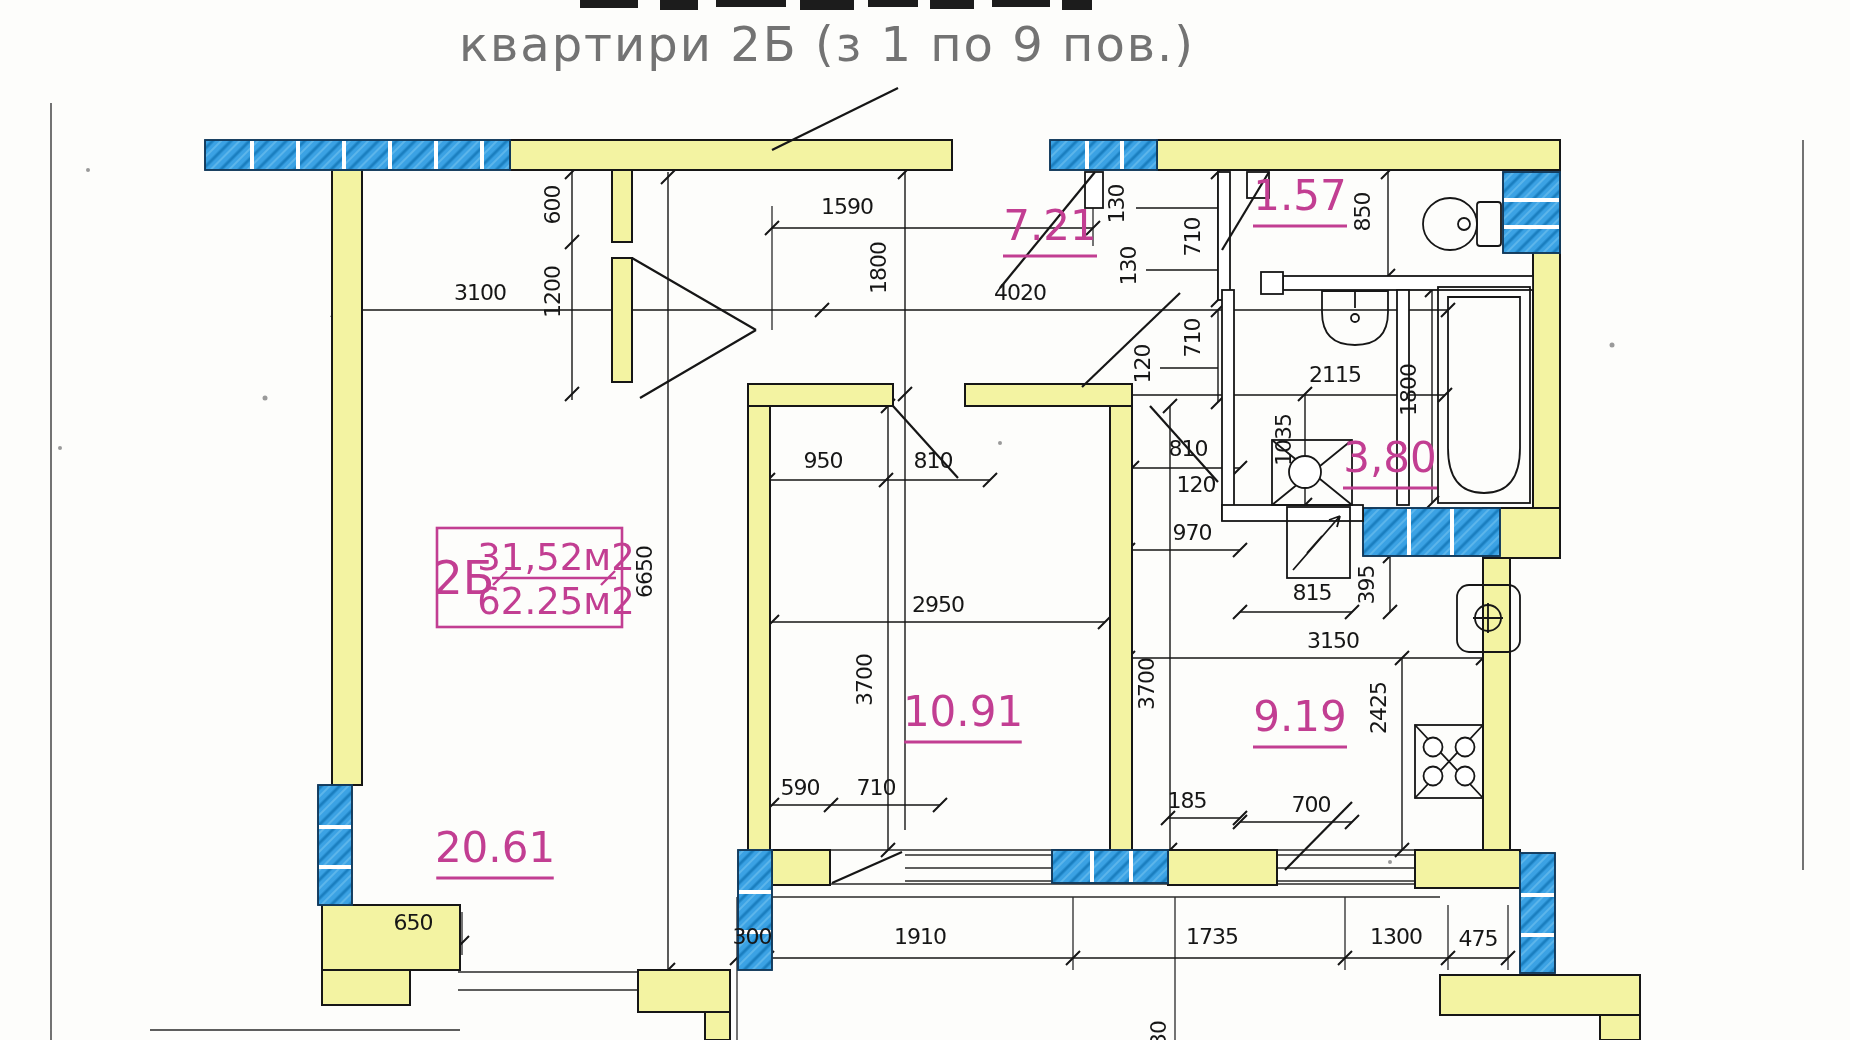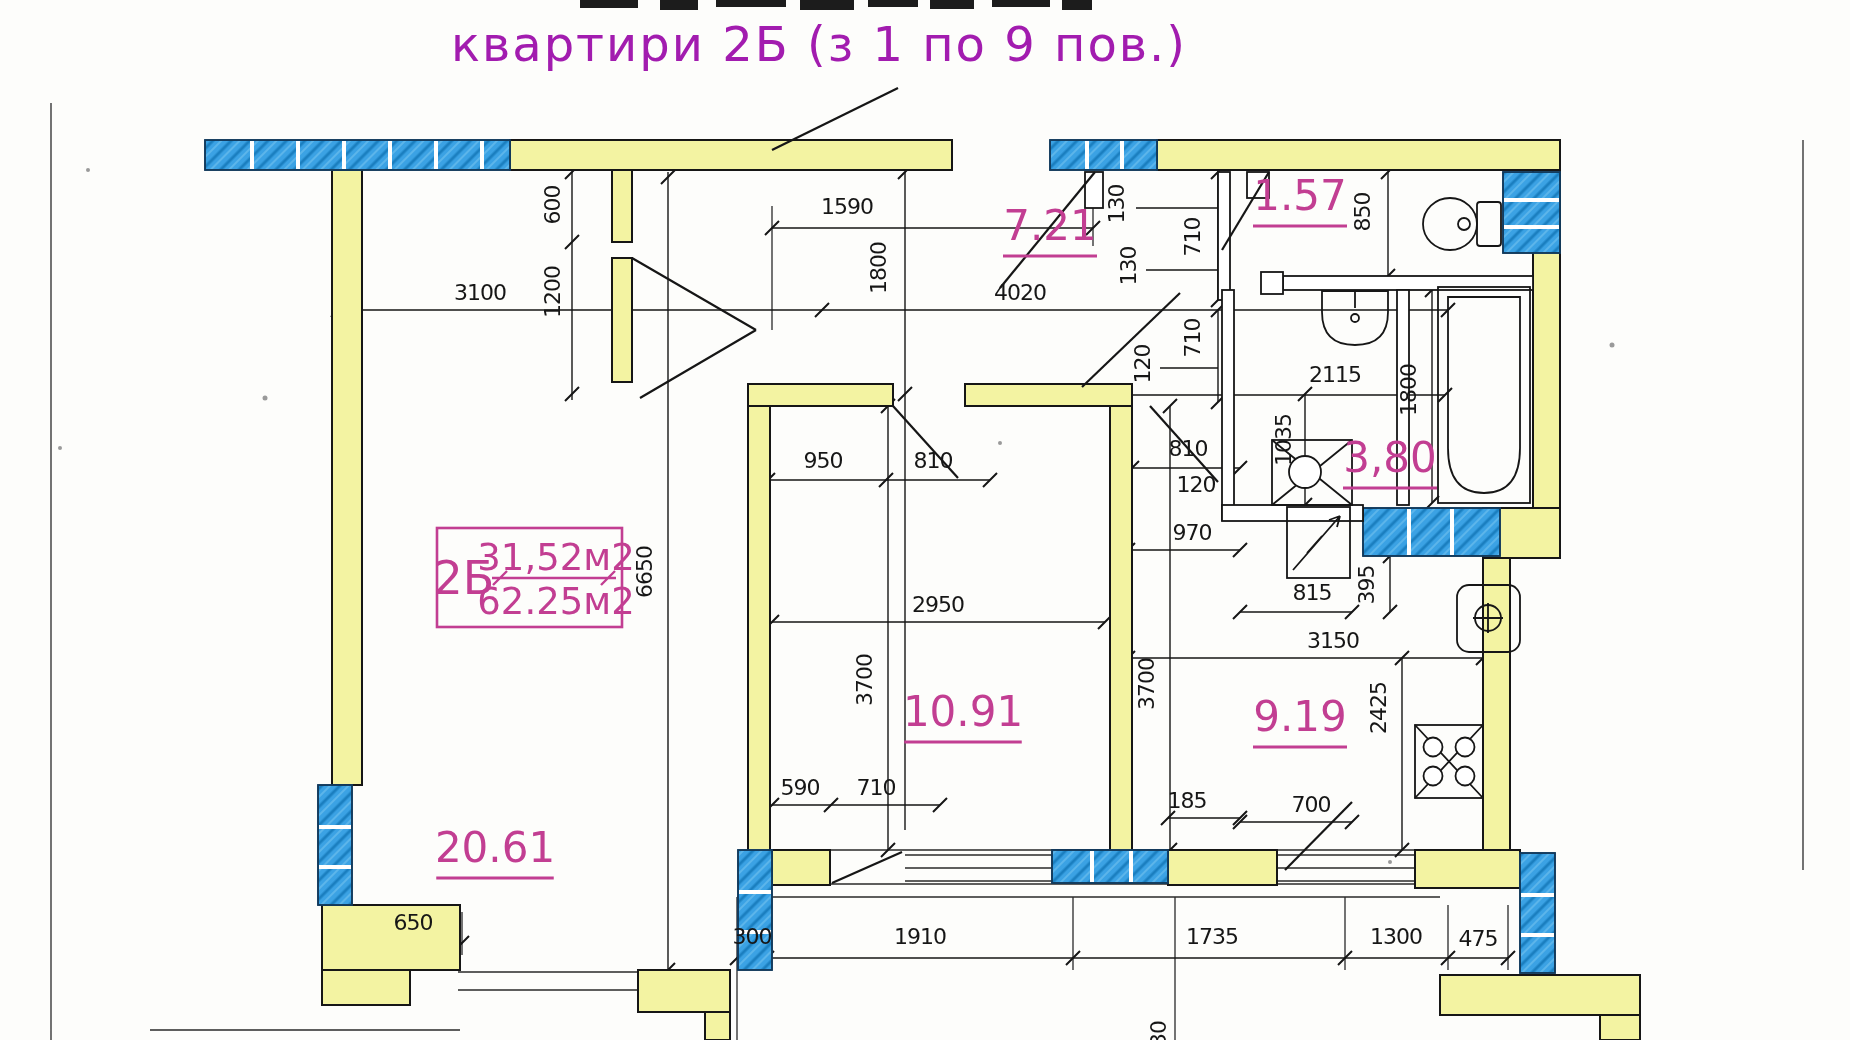--- a/index.html
+++ b/index.html
@@ -1,21 +1,21 @@
 <!DOCTYPE html>
 <html><head>
 <meta charset="utf-8">
 <style>
   html,body{margin:0;padding:0;background:#fff;}
   #stage{position:relative;width:1850px;height:1040px;background:#fdfdfb;overflow:hidden;
          font-family:"DejaVu Sans",sans-serif;}
   #title-cut{position:absolute;top:0;left:0;width:1850px;height:14px;}
   #title-cut div{position:absolute;top:0;background:#1c1c1c;}
-  #main-title{position:absolute;top:16px;left:344px;width:950px;text-align:center;
-              font-size:48px;letter-spacing:2px;color:#a21caf;font-family:"DejaVu Sans",sans-serif;}
+  #main-title{position:absolute;top:16px;left:352px;width:950px;text-align:center;
+              font-size:48px;letter-spacing:2px;color:#737373;font-family:"DejaVu Sans",sans-serif;}
   svg{position:absolute;top:0;left:0;}
   .dim{font-size:22px;fill:#161616;text-anchor:middle;font-family:"DejaVu Sans",sans-serif;letter-spacing:-1px;}
   .room{font-size:42px;fill:#c23e92;text-anchor:middle;font-family:"DejaVu Sans",sans-serif;}
   .room-u{stroke:#c23e92;stroke-width:3;}
   .stamp-t{fill:#c23e92;text-anchor:middle;font-family:"DejaVu Sans",sans-serif;}
 </style>
 </head>
 <body>
 
 <div id="stage">

